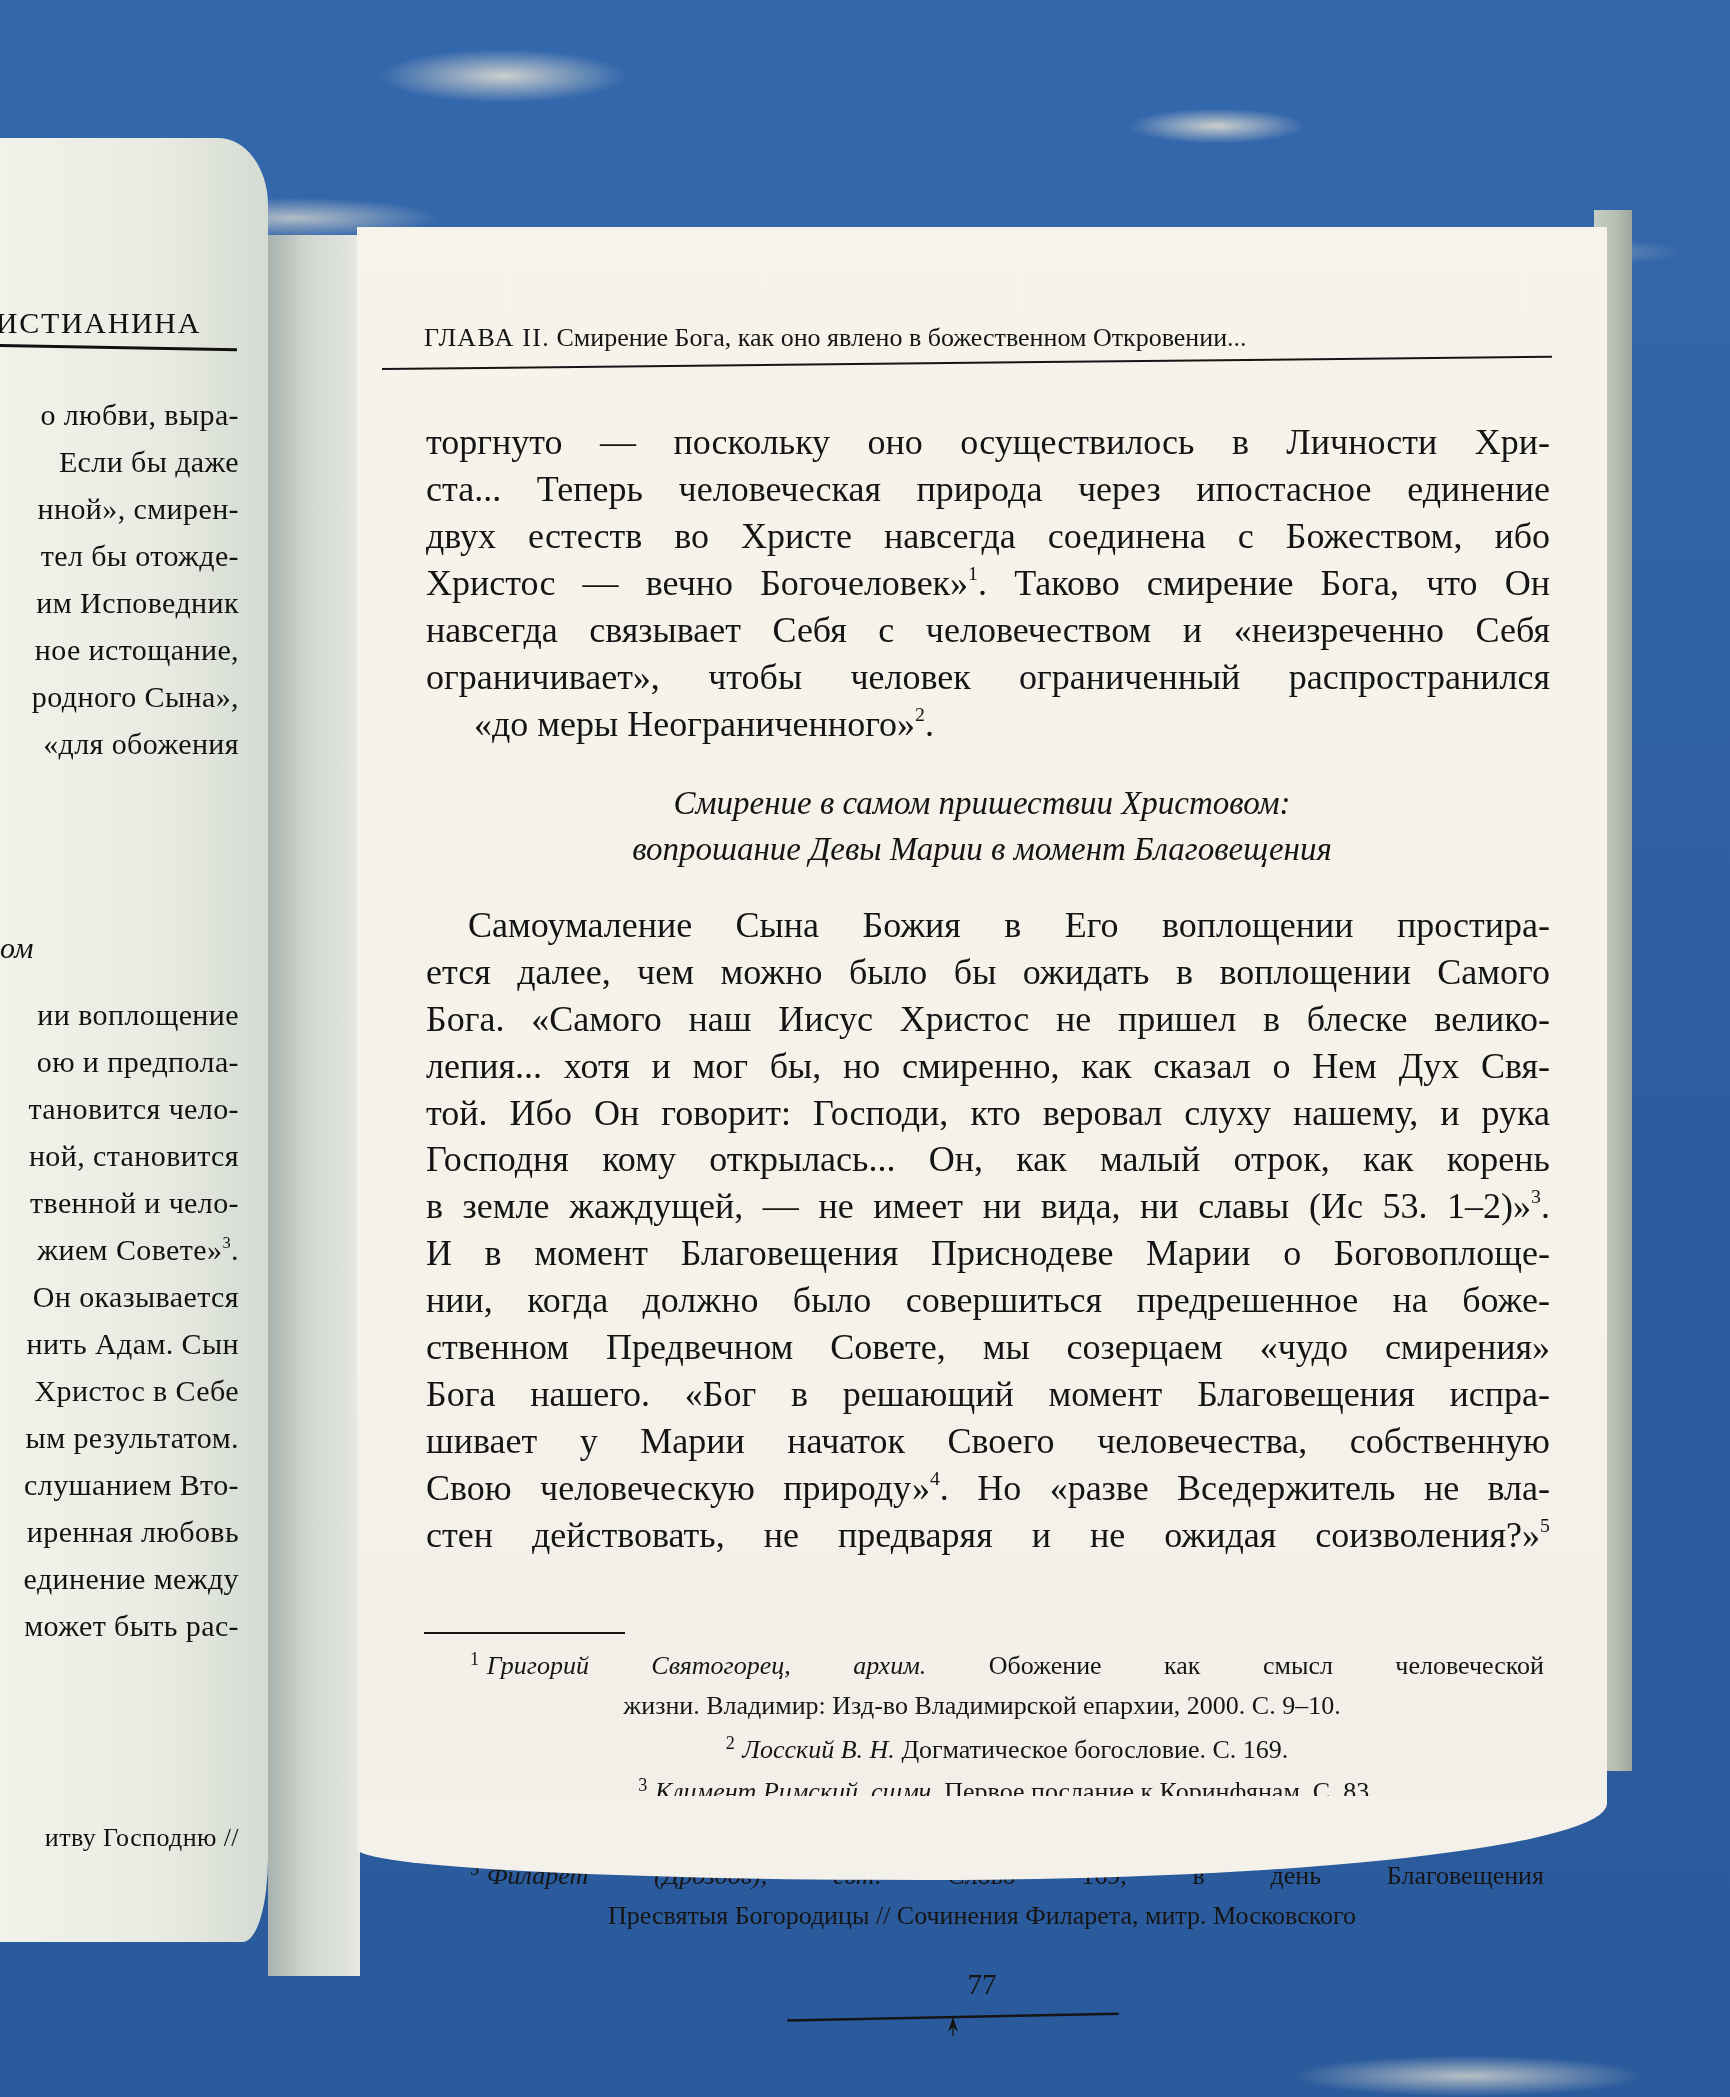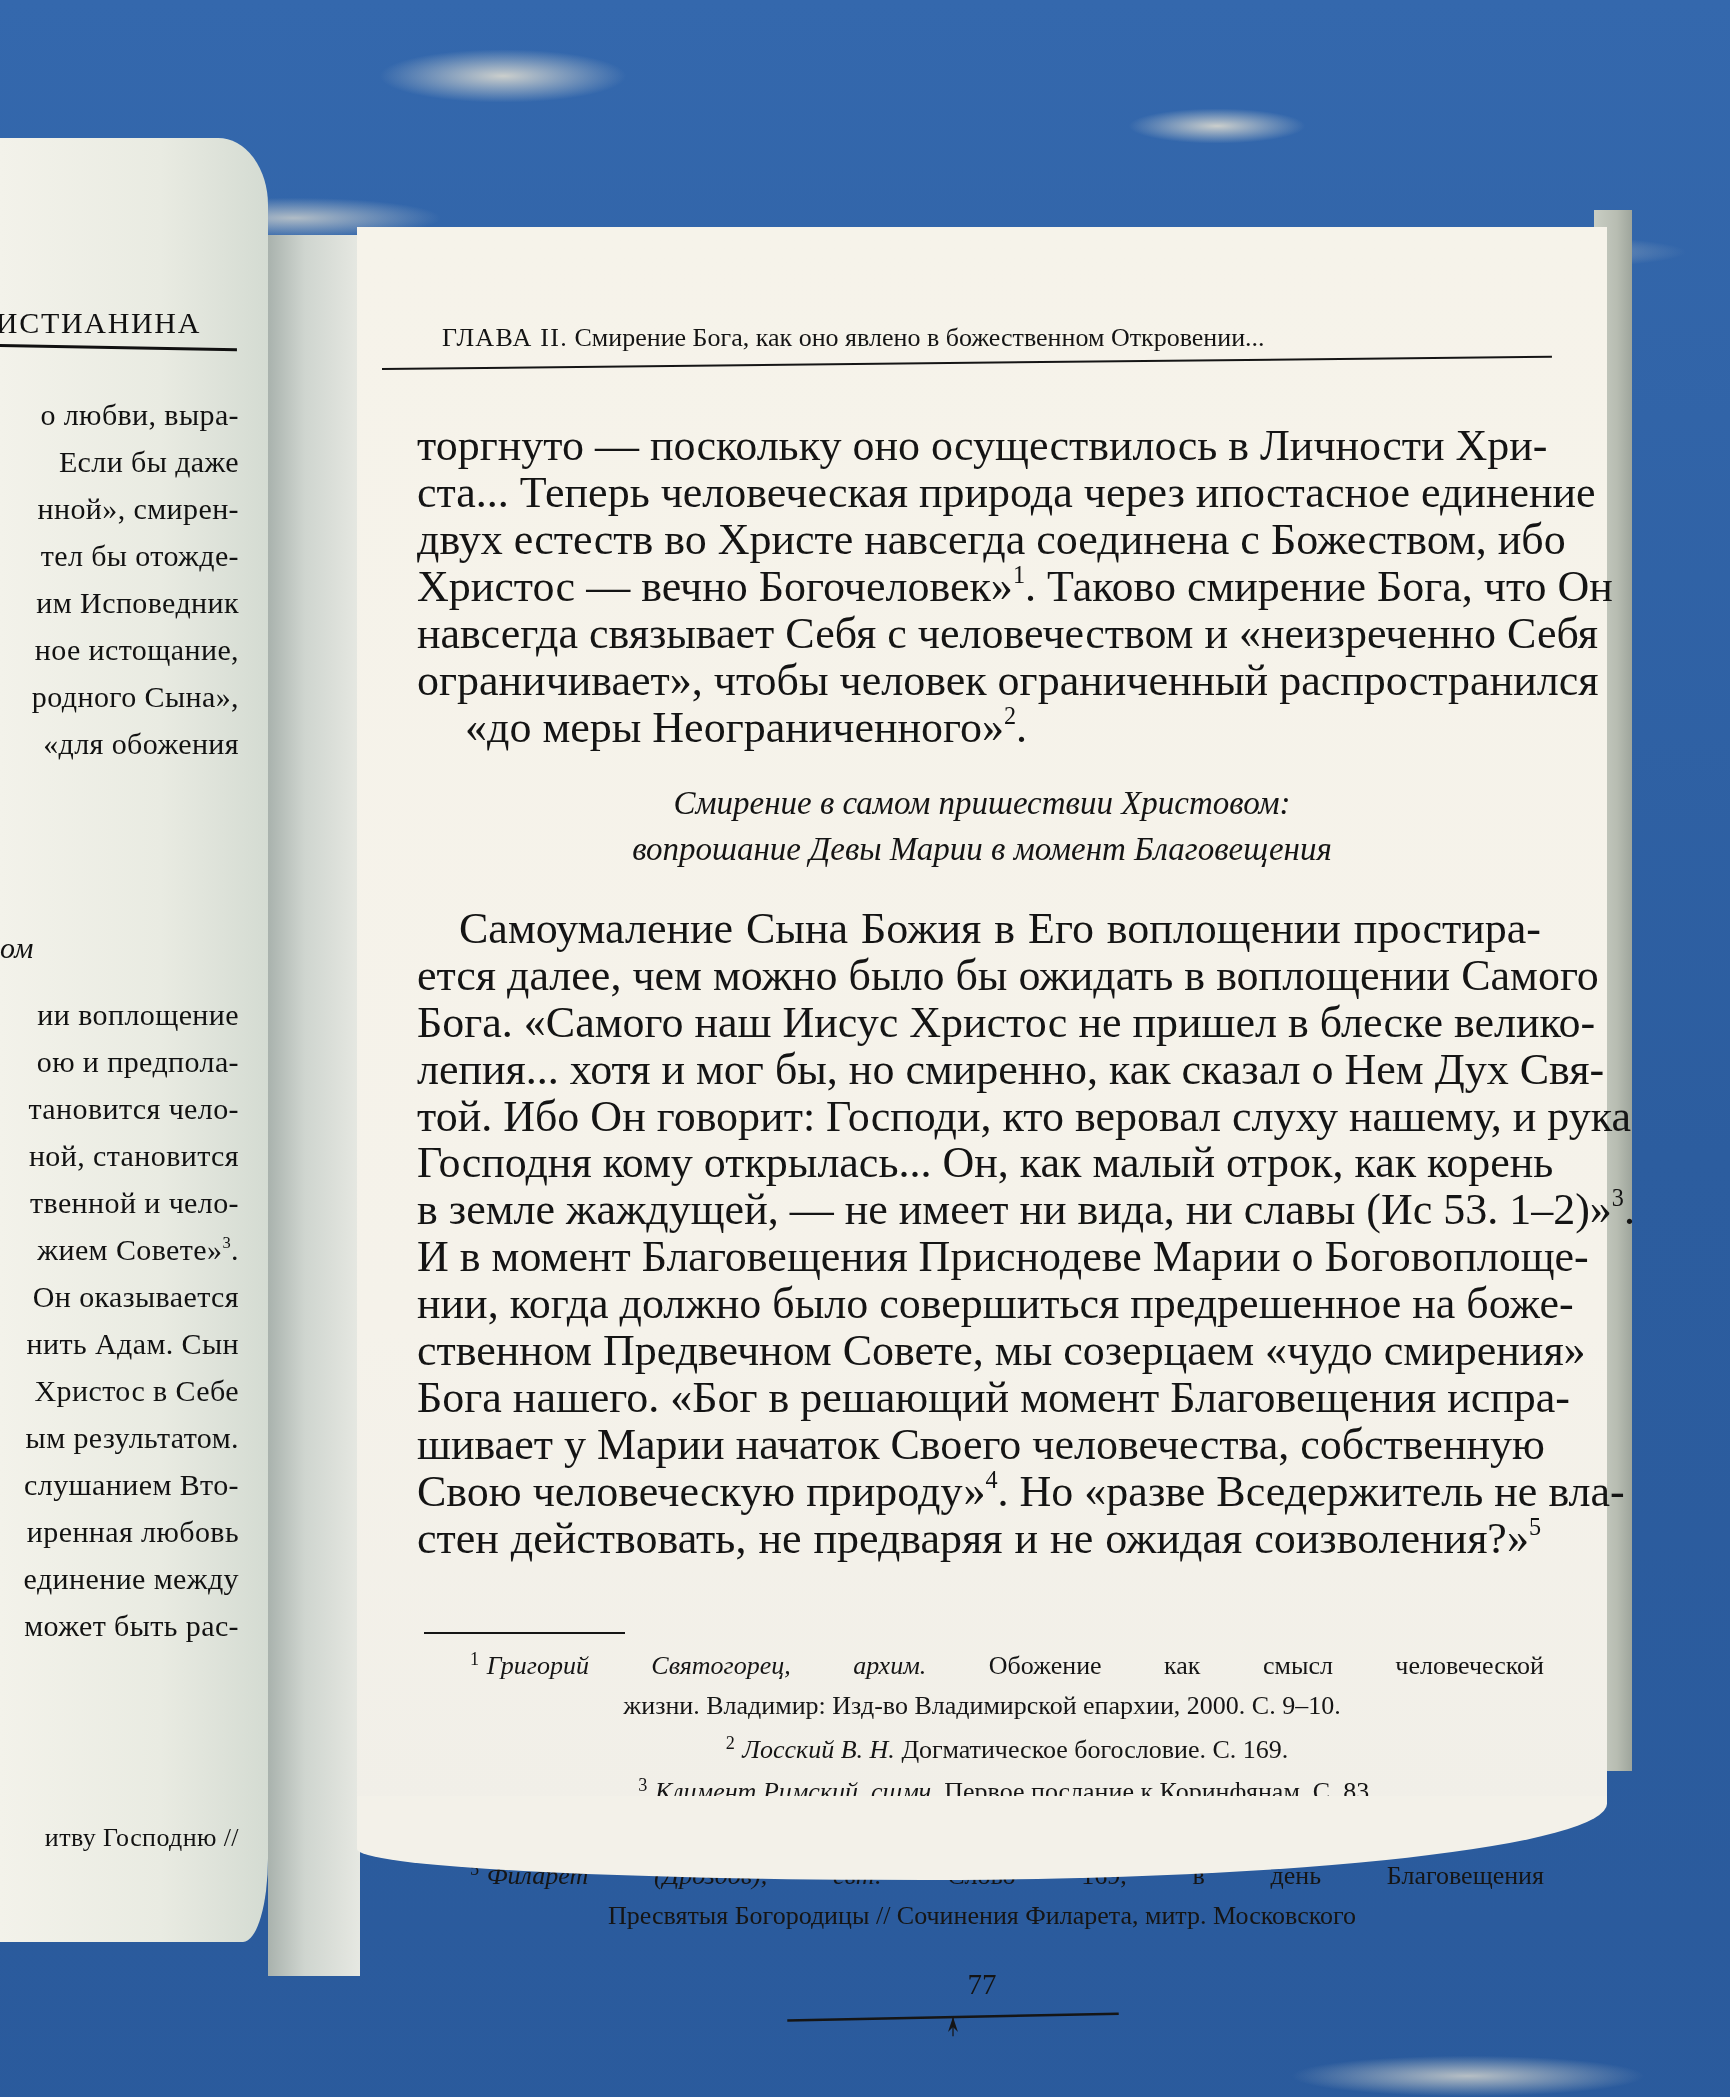--- a/index.html
+++ b/index.html
@@ -58,30 +58,30 @@
     border-bottom-left-radius:0 0;
   }
   .right-page::after {
     content:""; position:absolute; left:0; right:0; bottom:-76px; height:84px;
     background:#f3f1e9;
     border-bottom-left-radius:50% 34px;
     border-bottom-right-radius:60% 84px;
   }
   .header {
     position:absolute; left:67px; top:96px; width:1107px;
-    font-size:26px; color:#141414; white-space:nowrap;margin-left:18px;
+    font-size:26px; color:#141414; white-space:nowrap;
   }
   .header .chap { letter-spacing:1.3px; }
   .header-rule {
     position:absolute; left:25px; top:141px; width:1170px; height:2.1px; background:#151515;
     transform:rotate(-0.6deg); transform-origin:left;
   }
   .body-line {
-    position:absolute; left:60px; width:1124px;
-    font-size:44px; color:#141414; line-height:1;
+    position:absolute; left:69px; width:1124px;
+    font-size:36px; color:#141414; line-height:1;
     text-align:justify; text-align-last:justify; white-space:nowrap;
   }
   .body-line.last { text-align-last:left; }
   .body-line.indent { padding-left:42px; width:1082px; }
   .subhead {
     position:absolute; left:63px; width:1124px; text-align:center;
     font-style:italic; font-size:33px; color:#141414;
   }
   sup { font-size:.55em; vertical-align:.75em; line-height:0; }
   .fn-rule {

